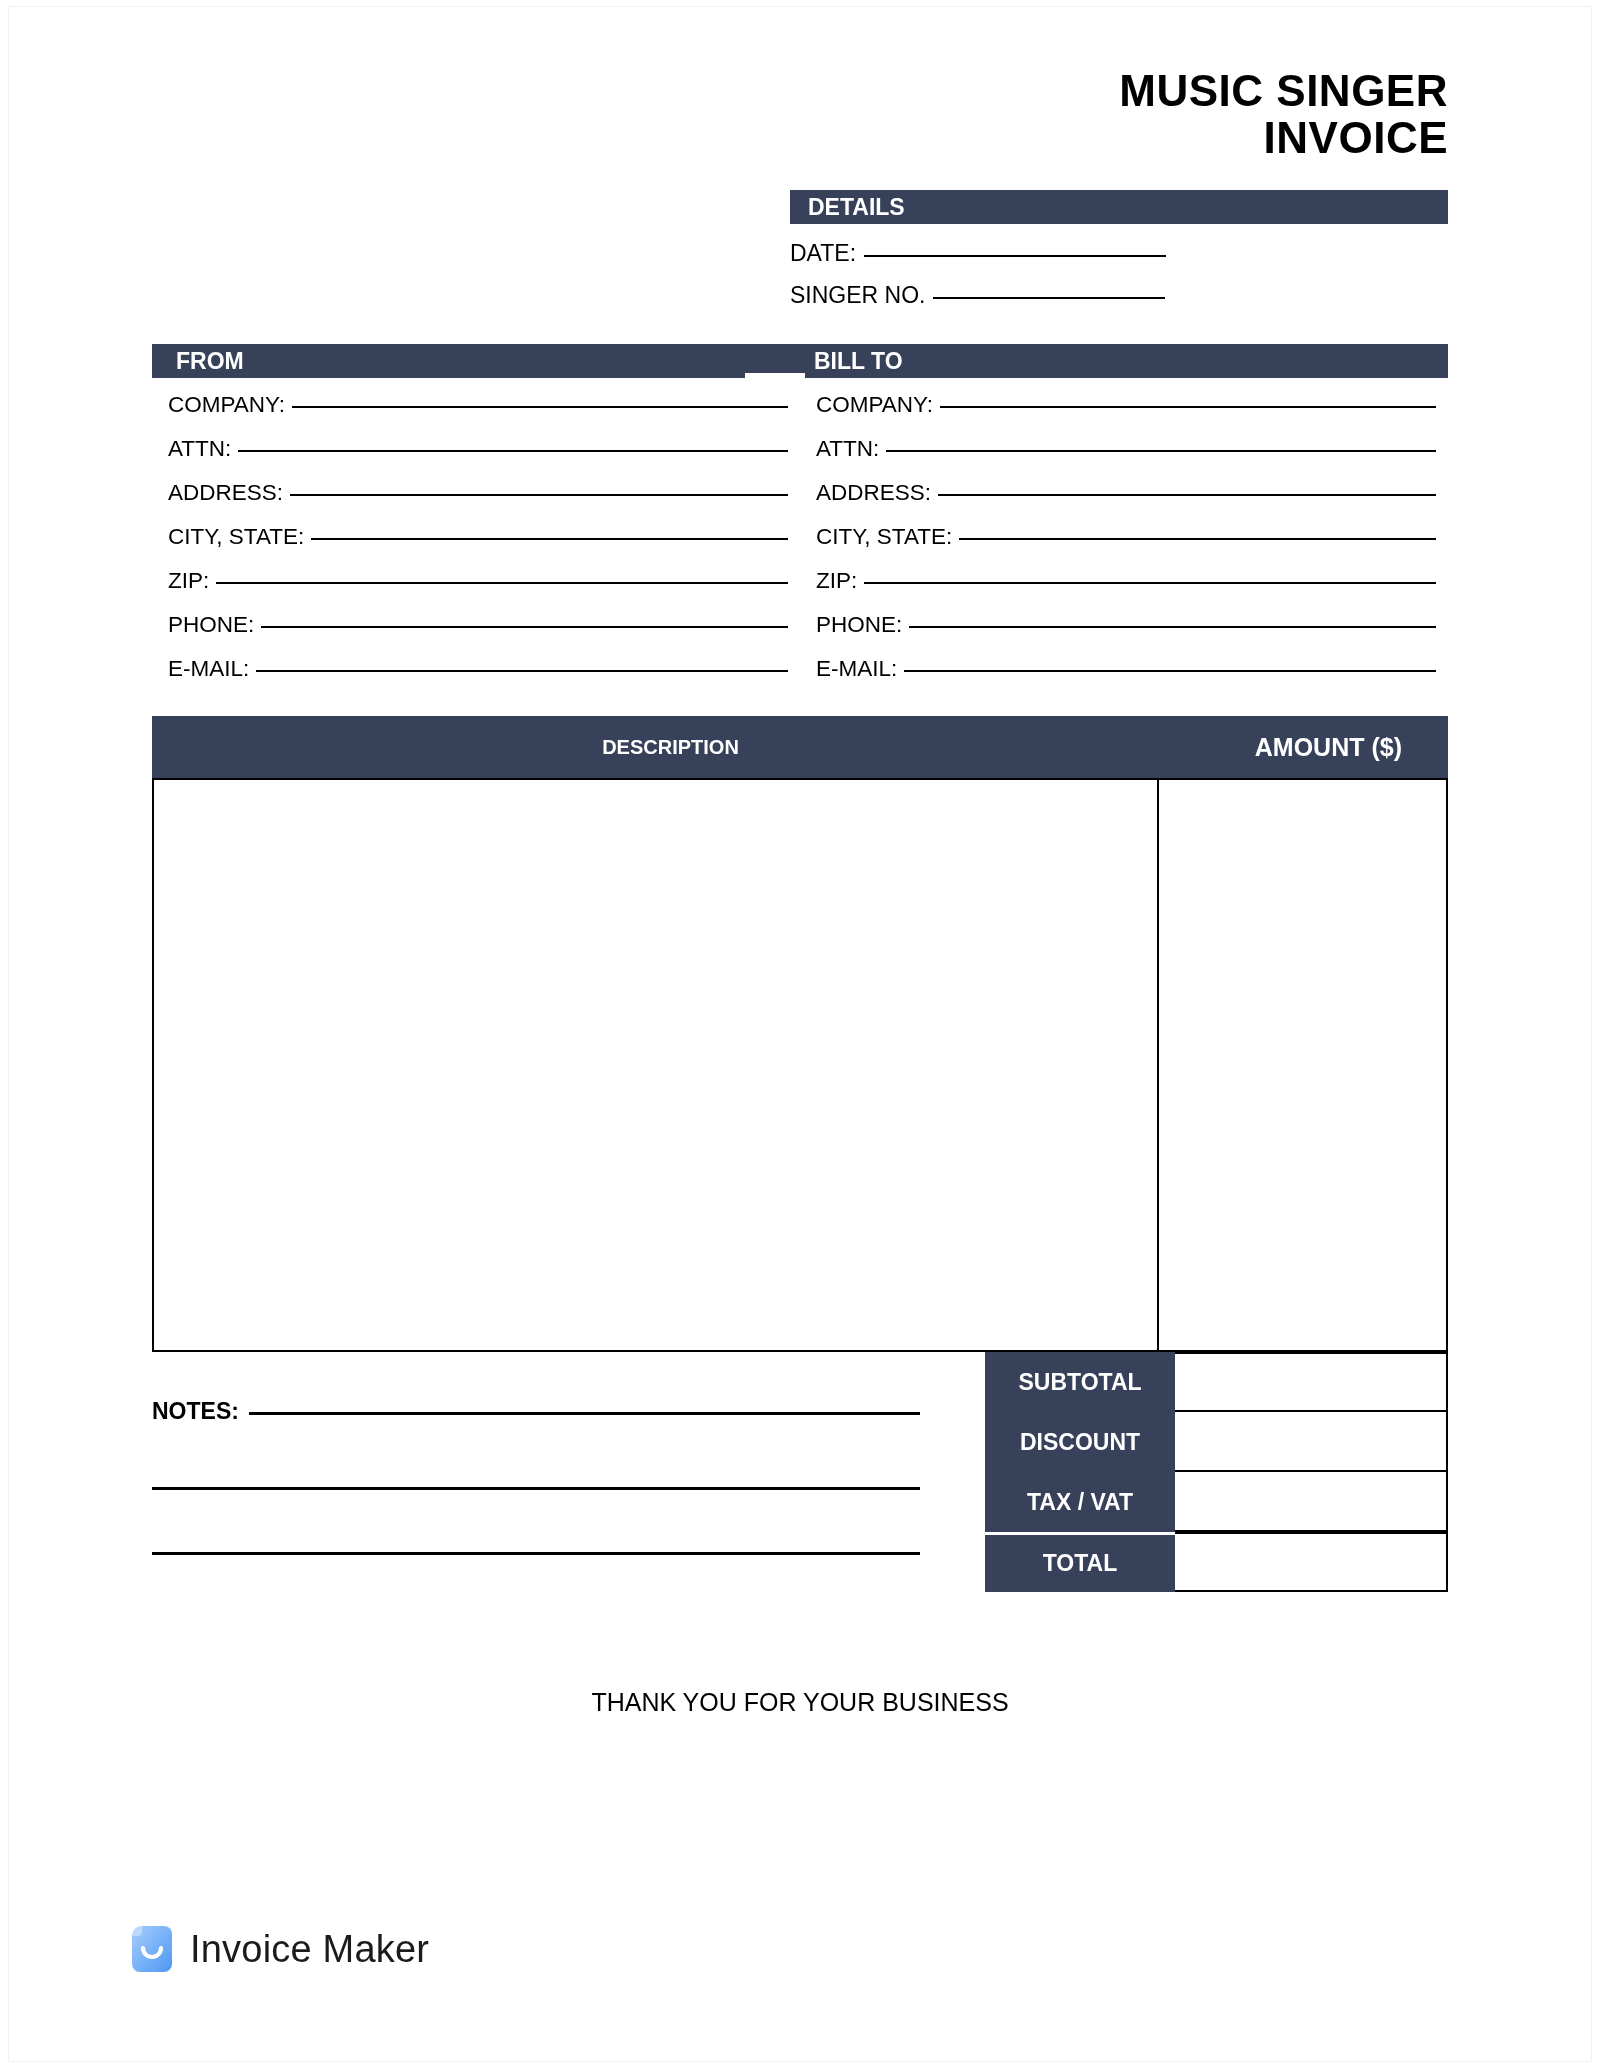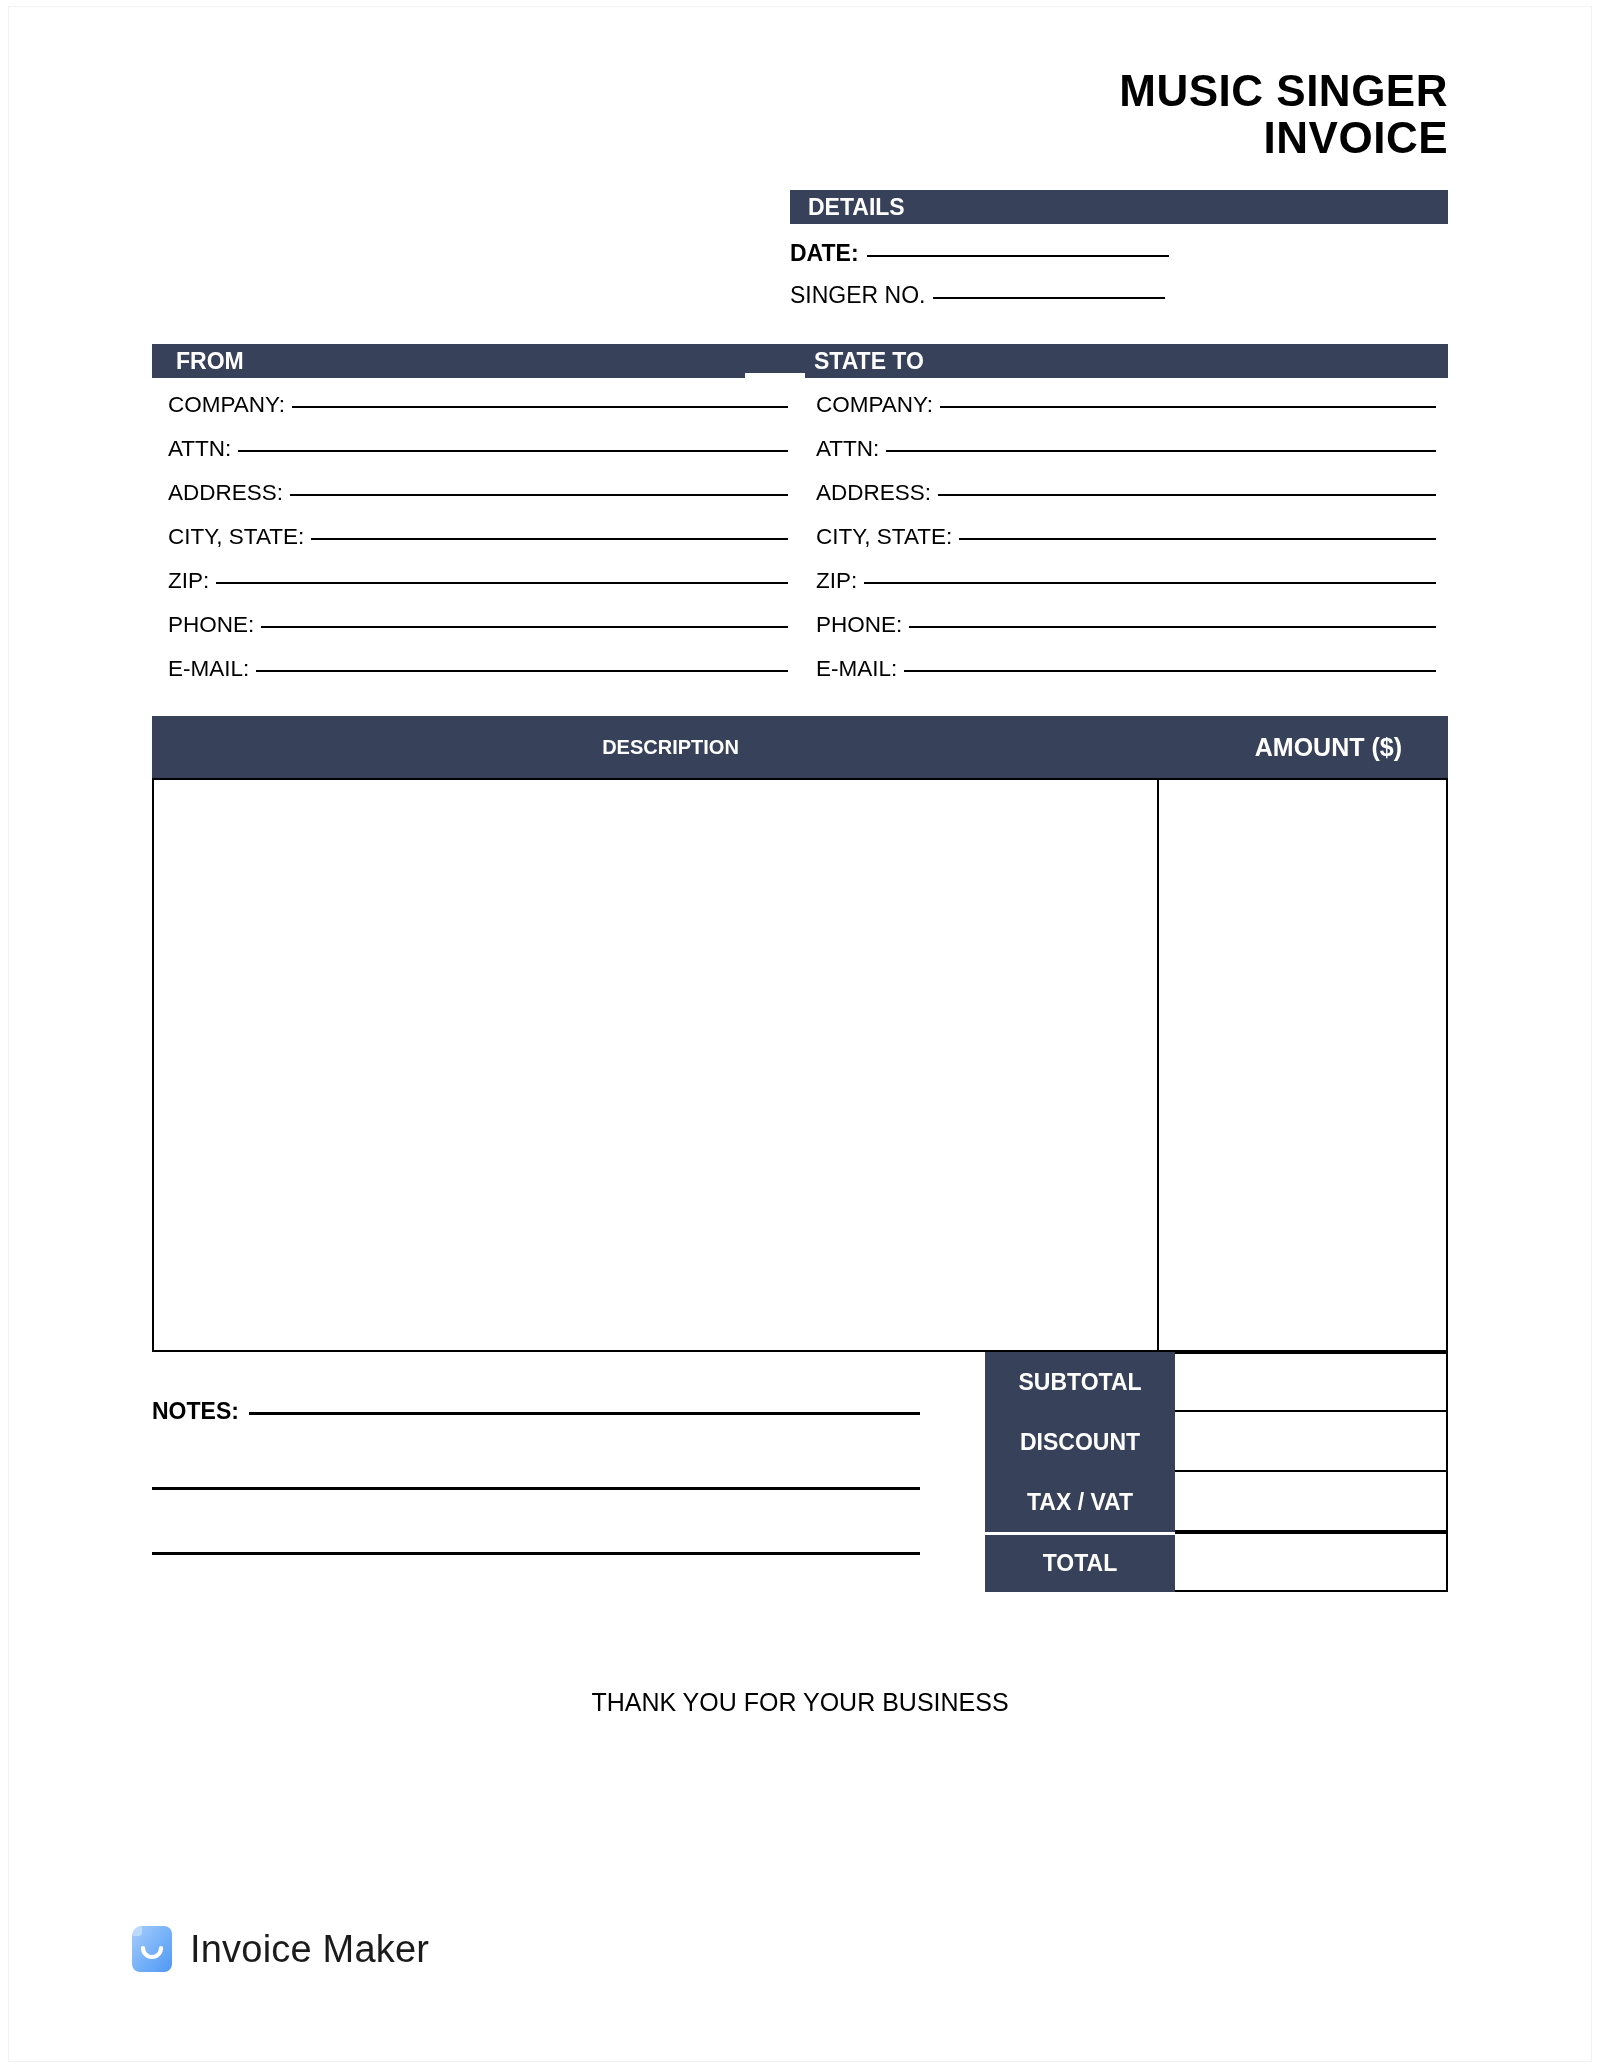--- a/index.html
+++ b/index.html
@@ -104,21 +104,21 @@
     align-items: baseline;
   }
   .detail-row .lbl { margin-right: 8px; }
   .detail-row .rule {
     display: inline-block;
     border-bottom: 2px solid #000;
     height: 0;
     position: relative;
     top: -4px;
   }
-  .detail-date { top: 240px; font-weight: bold; }
+  .detail-date { top: 240px; }
   .detail-invno { top: 282px; }
 
   
   .party {
     position: absolute;
     top: 392px;
   }
   .party-left { left: 168px; width: 620px; }
   .party-right { left: 816px; width: 620px; }
 
@@ -311,21 +311,21 @@
   <div class="detail-row detail-invno">
     <span class="lbl">SINGER NO.</span>
     <span class="rule" style="width:232px;"></span>
   </div>
 
   <div class="bar fromto-bar">
     <div class="seg seg-from">
       <span>FROM</span>
     </div>
     <div class="seg seg-to">
-      <span>STATE TO</span>
+      <span>BILL TO</span>
     </div>
   </div>
   <div class="bar-notch"></div>
 
   <div class="party party-left">
     <div class="field-row">
       <span class="lbl">COMPANY:</span>
       <span class="rule"></span>
     </div>
     <div class="field-row">

